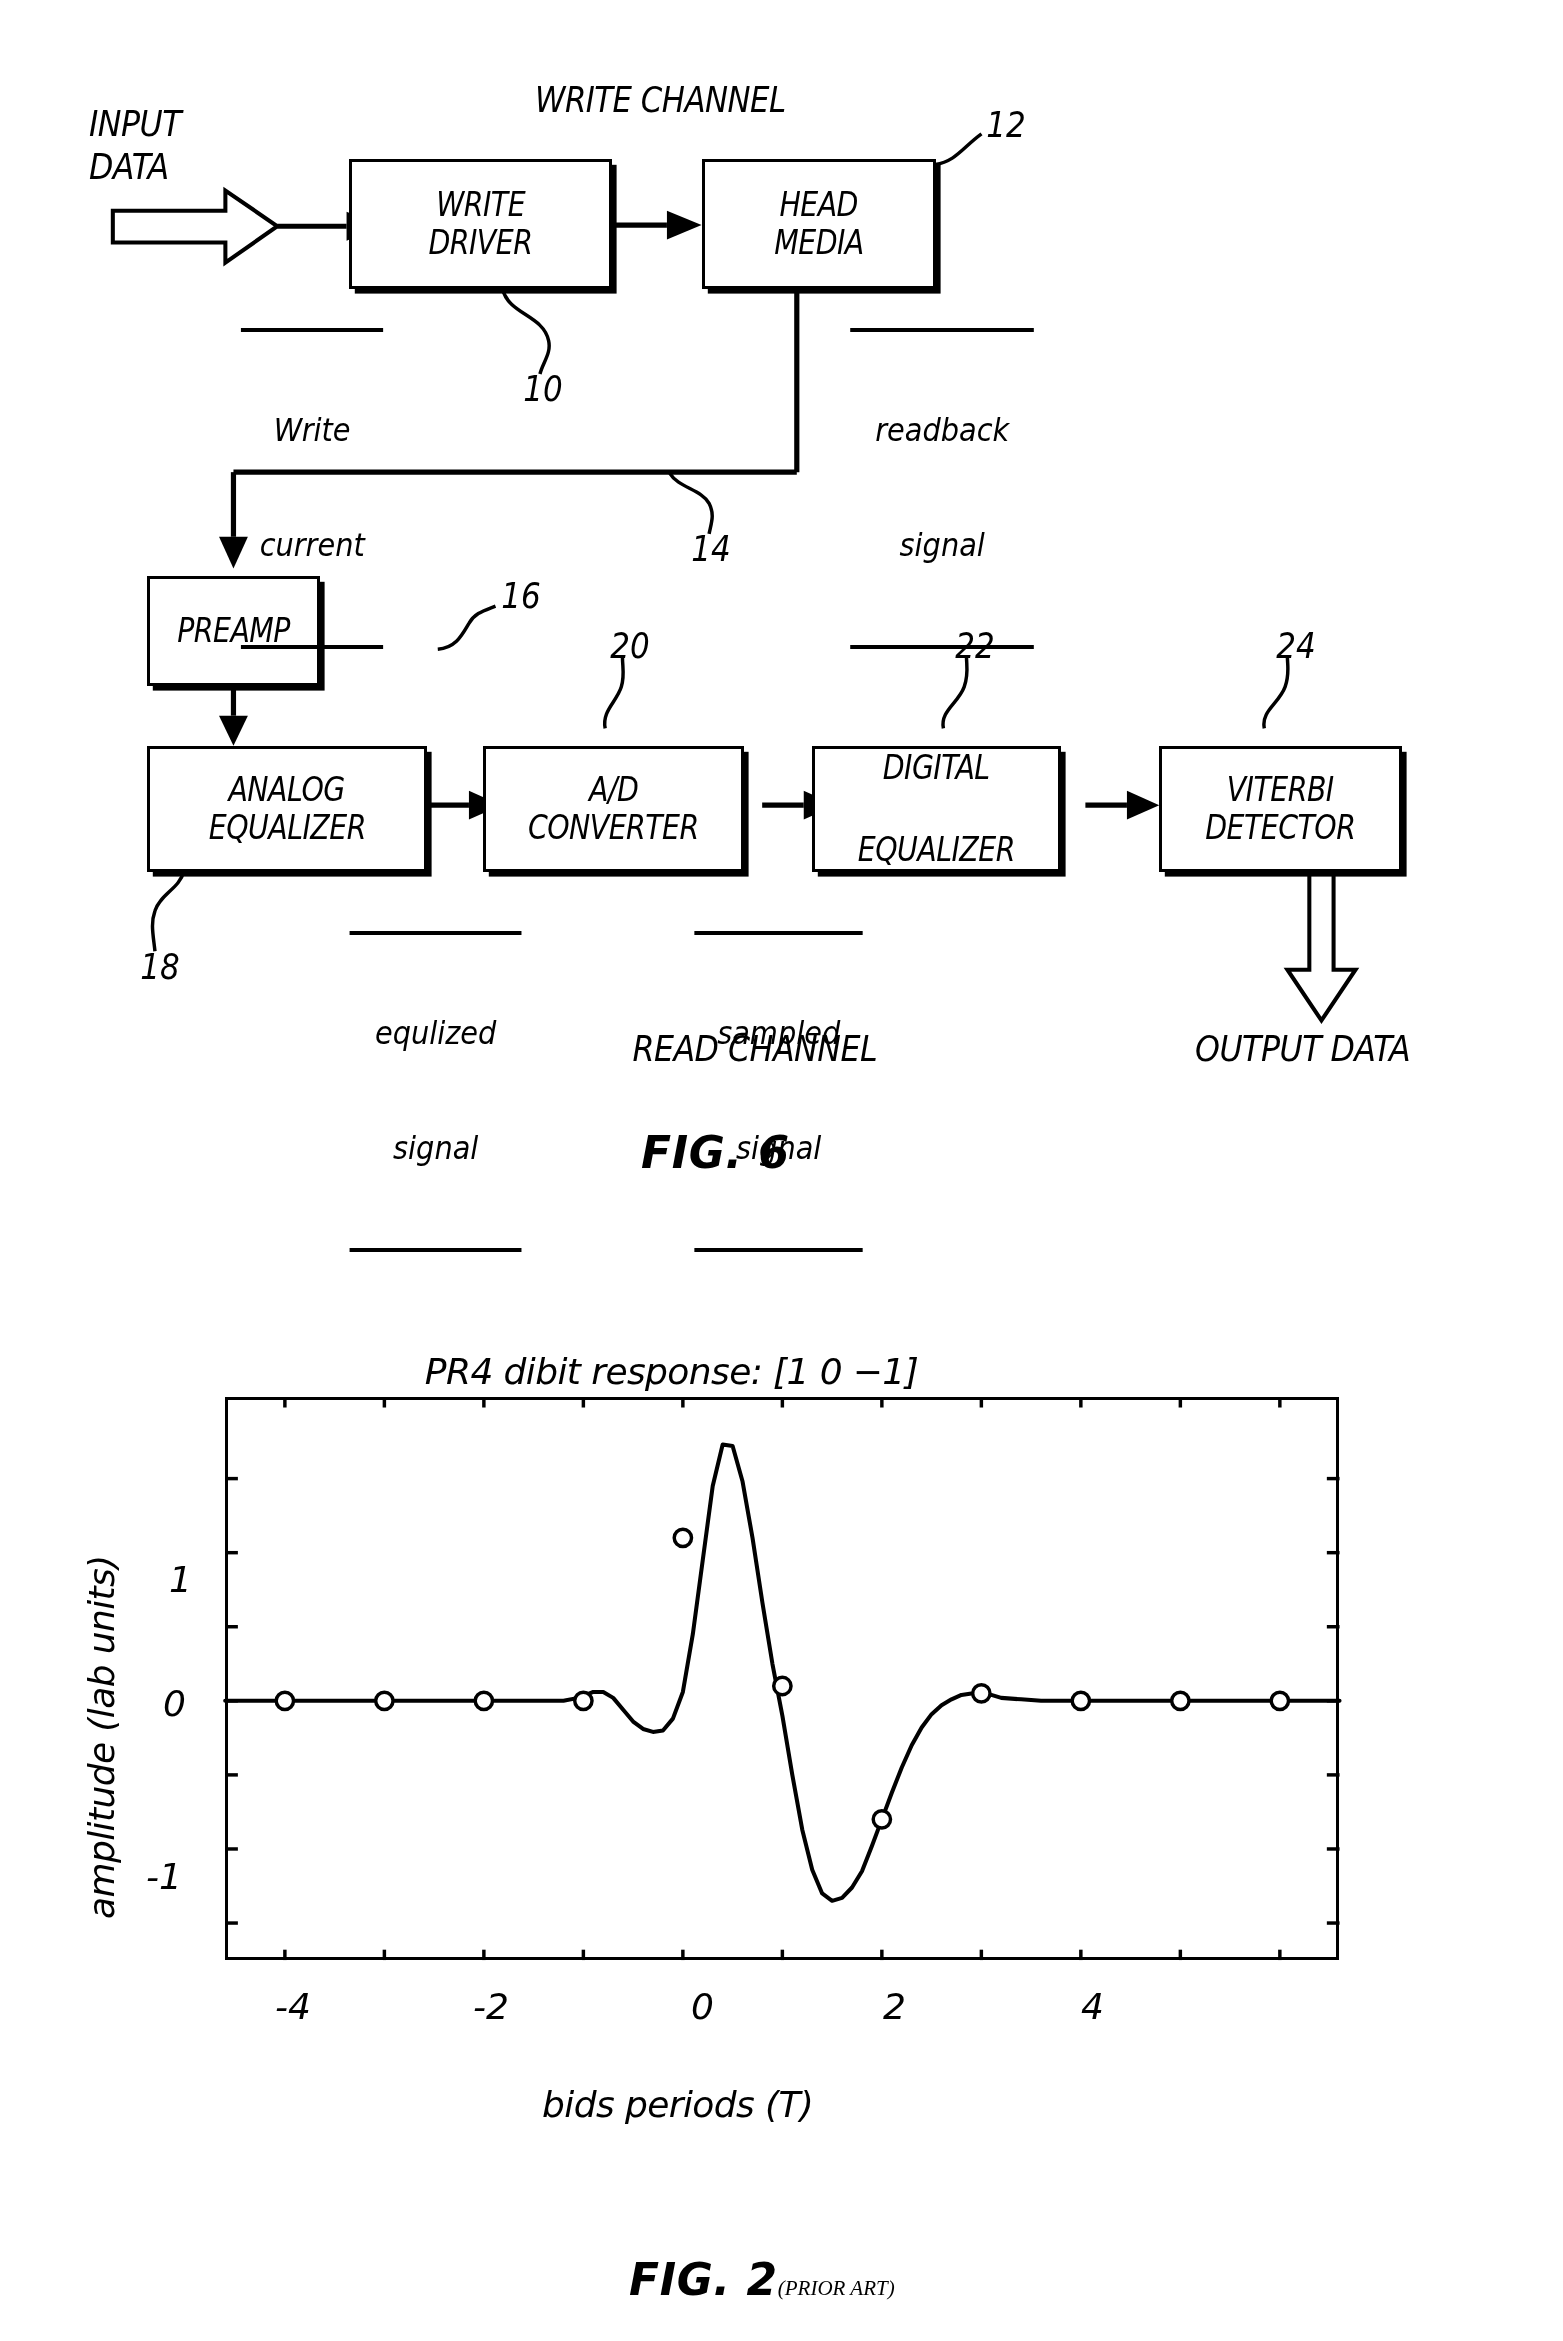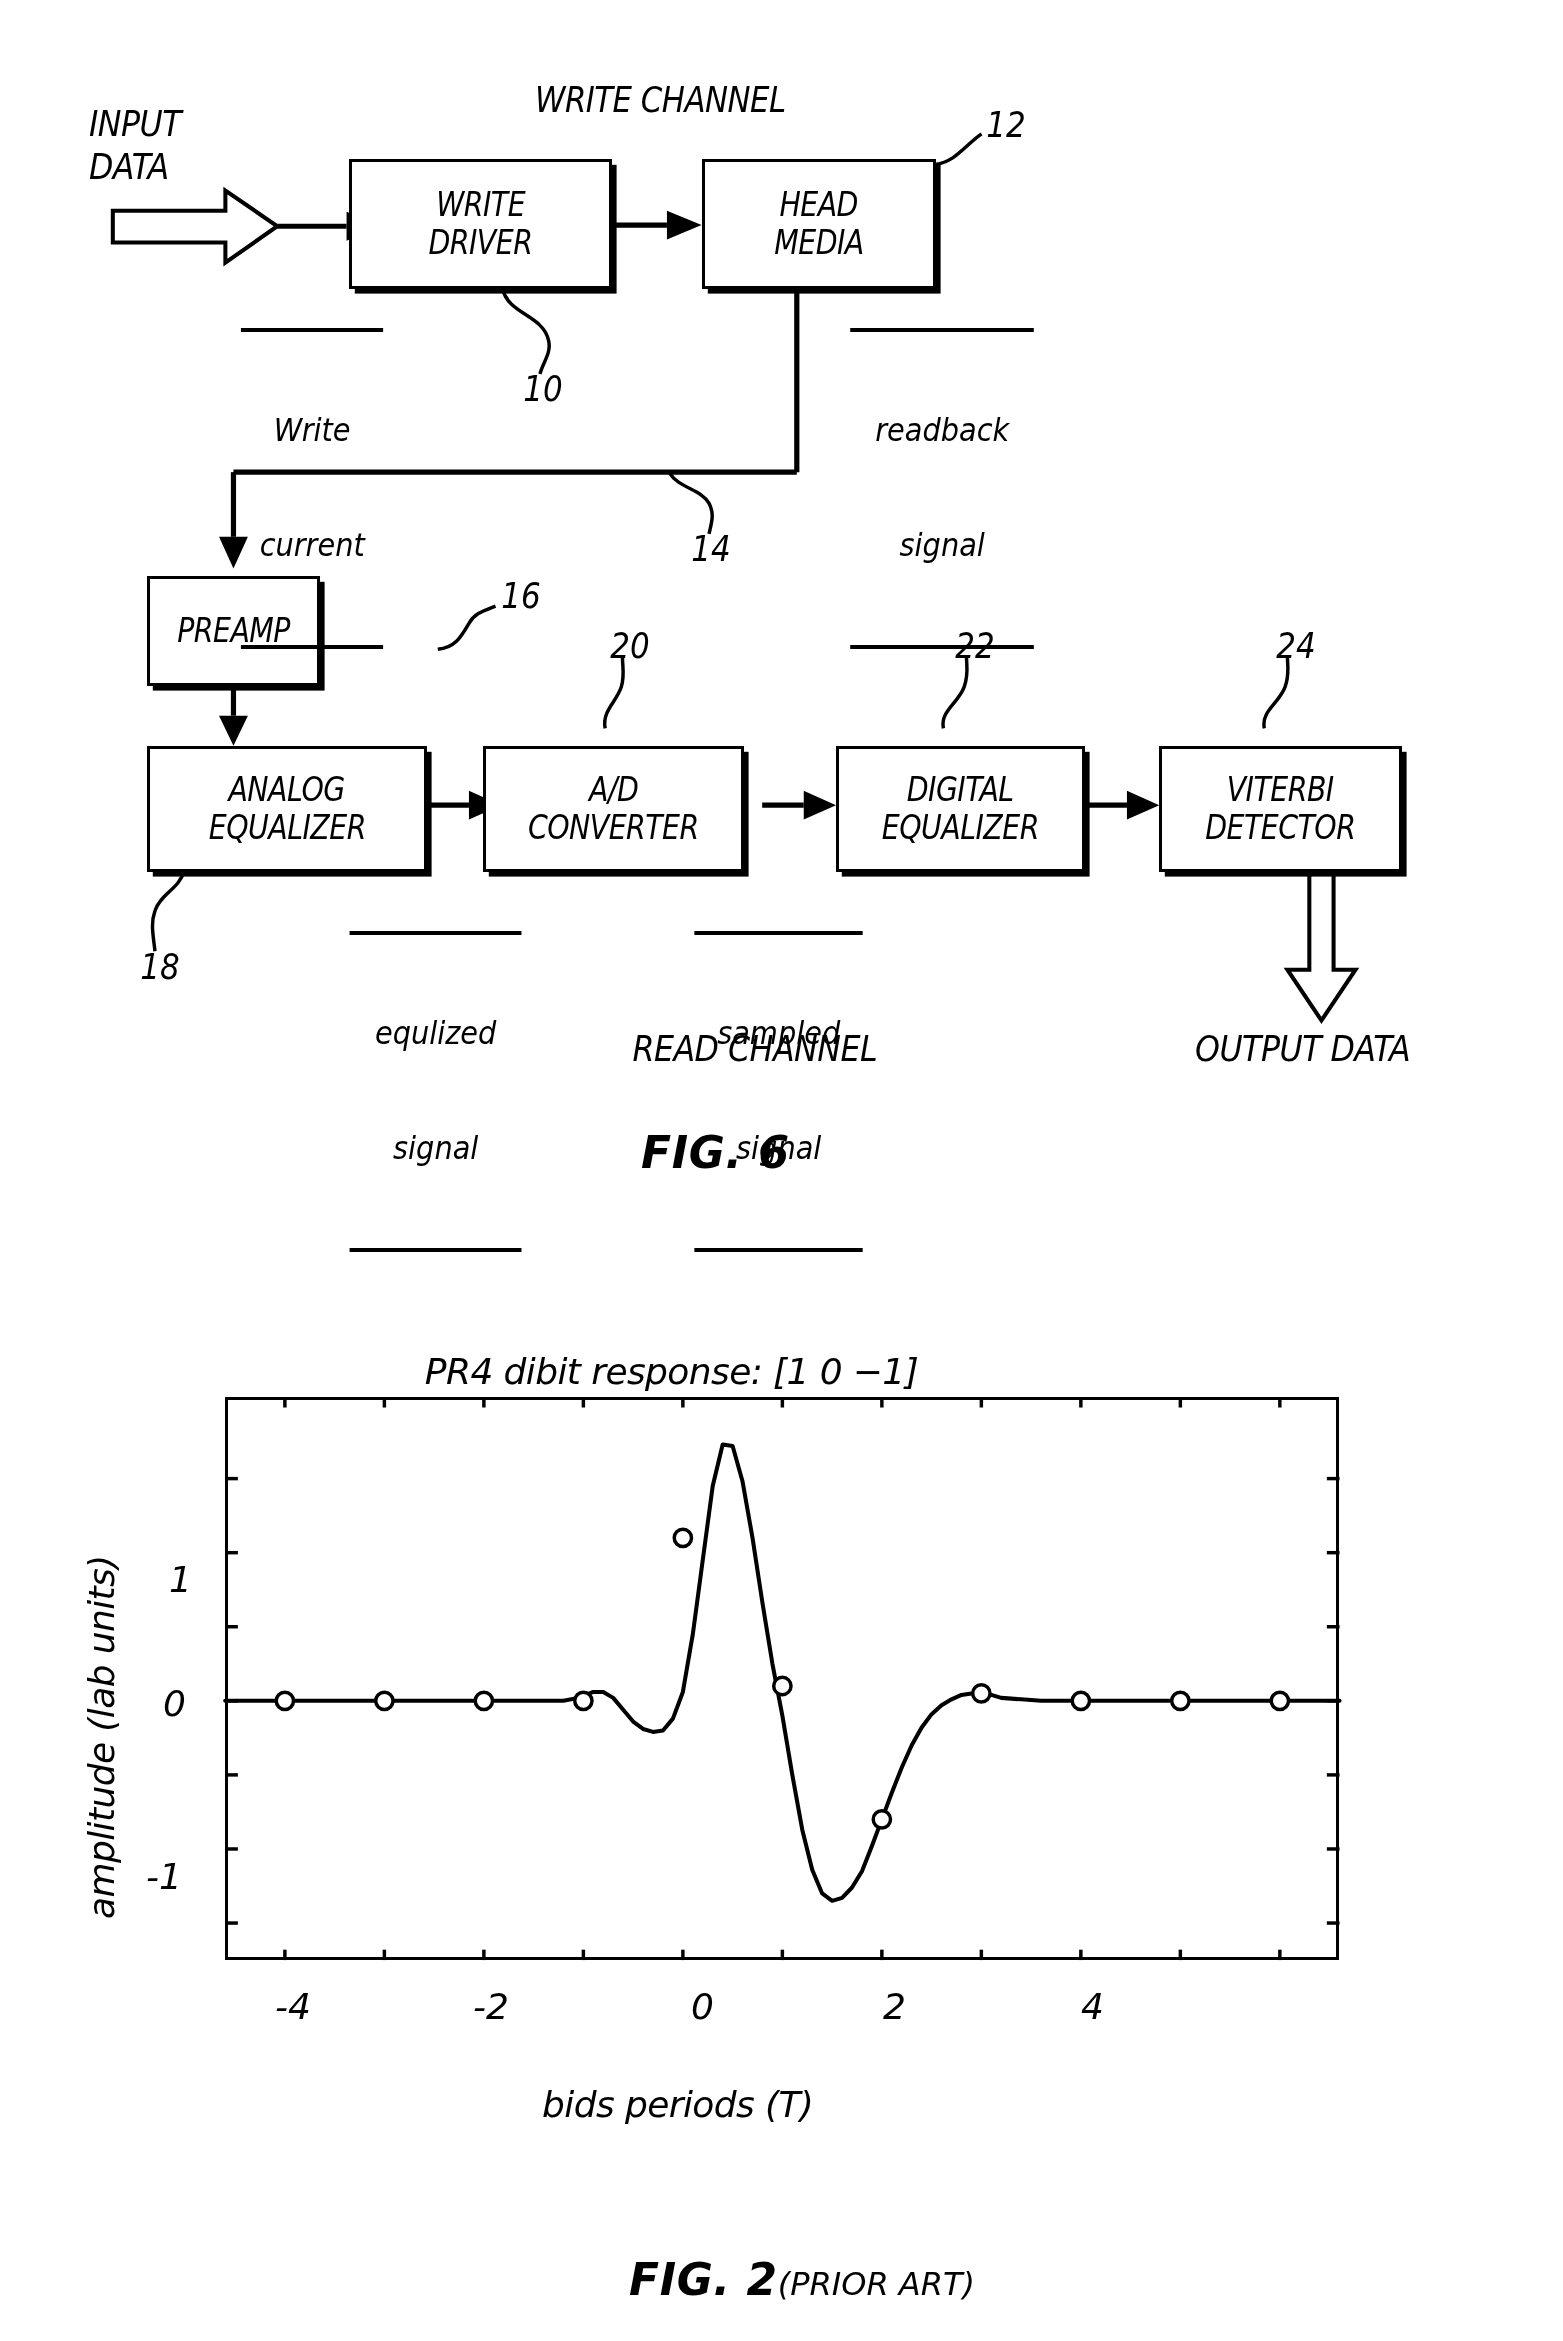--- a/index.html
+++ b/index.html
@@ -93,22 +93,23 @@
     position: absolute;
     font-family: "DejaVu Sans", sans-serif;
     font-style: italic;
     font-weight: bold;
     font-size: 44px;
     letter-spacing: 0.6px;
     white-space: pre;
   }
   .figcap .sub {
     font-weight: normal;
-    font-size: 32px;
+    font-size: 21px;
     letter-spacing: 0px;
+    font-family: Liberation Serif, serif;
   }
 
   
   #fig3 {
     position: absolute;
     left: 0; top: 1189px;
     width: 1563px; height: 1153px;
   }
   #plotframe {
     position: absolute;
@@ -229,21 +230,21 @@
   <div class="blk" style="left:147px; top:746px; width:280px; height:126px;">
     <div class="ln">ANALOG</div>
     <div class="ln">EQUALIZER</div>
   </div>
 
   <div class="blk" style="left:483px; top:746px; width:261px; height:126px;">
     <div class="ln">A/D</div>
     <div class="ln">CONVERTER</div>
   </div>
 
-  <div class="blk" style="left:836px; top:746px; width:249px; height:126px;">
+  <div class="blk" style="left:812px; top:746px; width:249px; height:126px;justify-content:space-between;">
     <div class="ln">DIGITAL</div>
     <div class="ln">EQUALIZER</div>
   </div>
 
   <div class="blk" style="left:1159px; top:746px; width:243px; height:126px;">
     <div class="ln">VITERBI</div>
     <div class="ln">DETECTOR</div>
   </div>
 
   <div class="siglbl" style="left:233px; top:328px; width:156px;">

